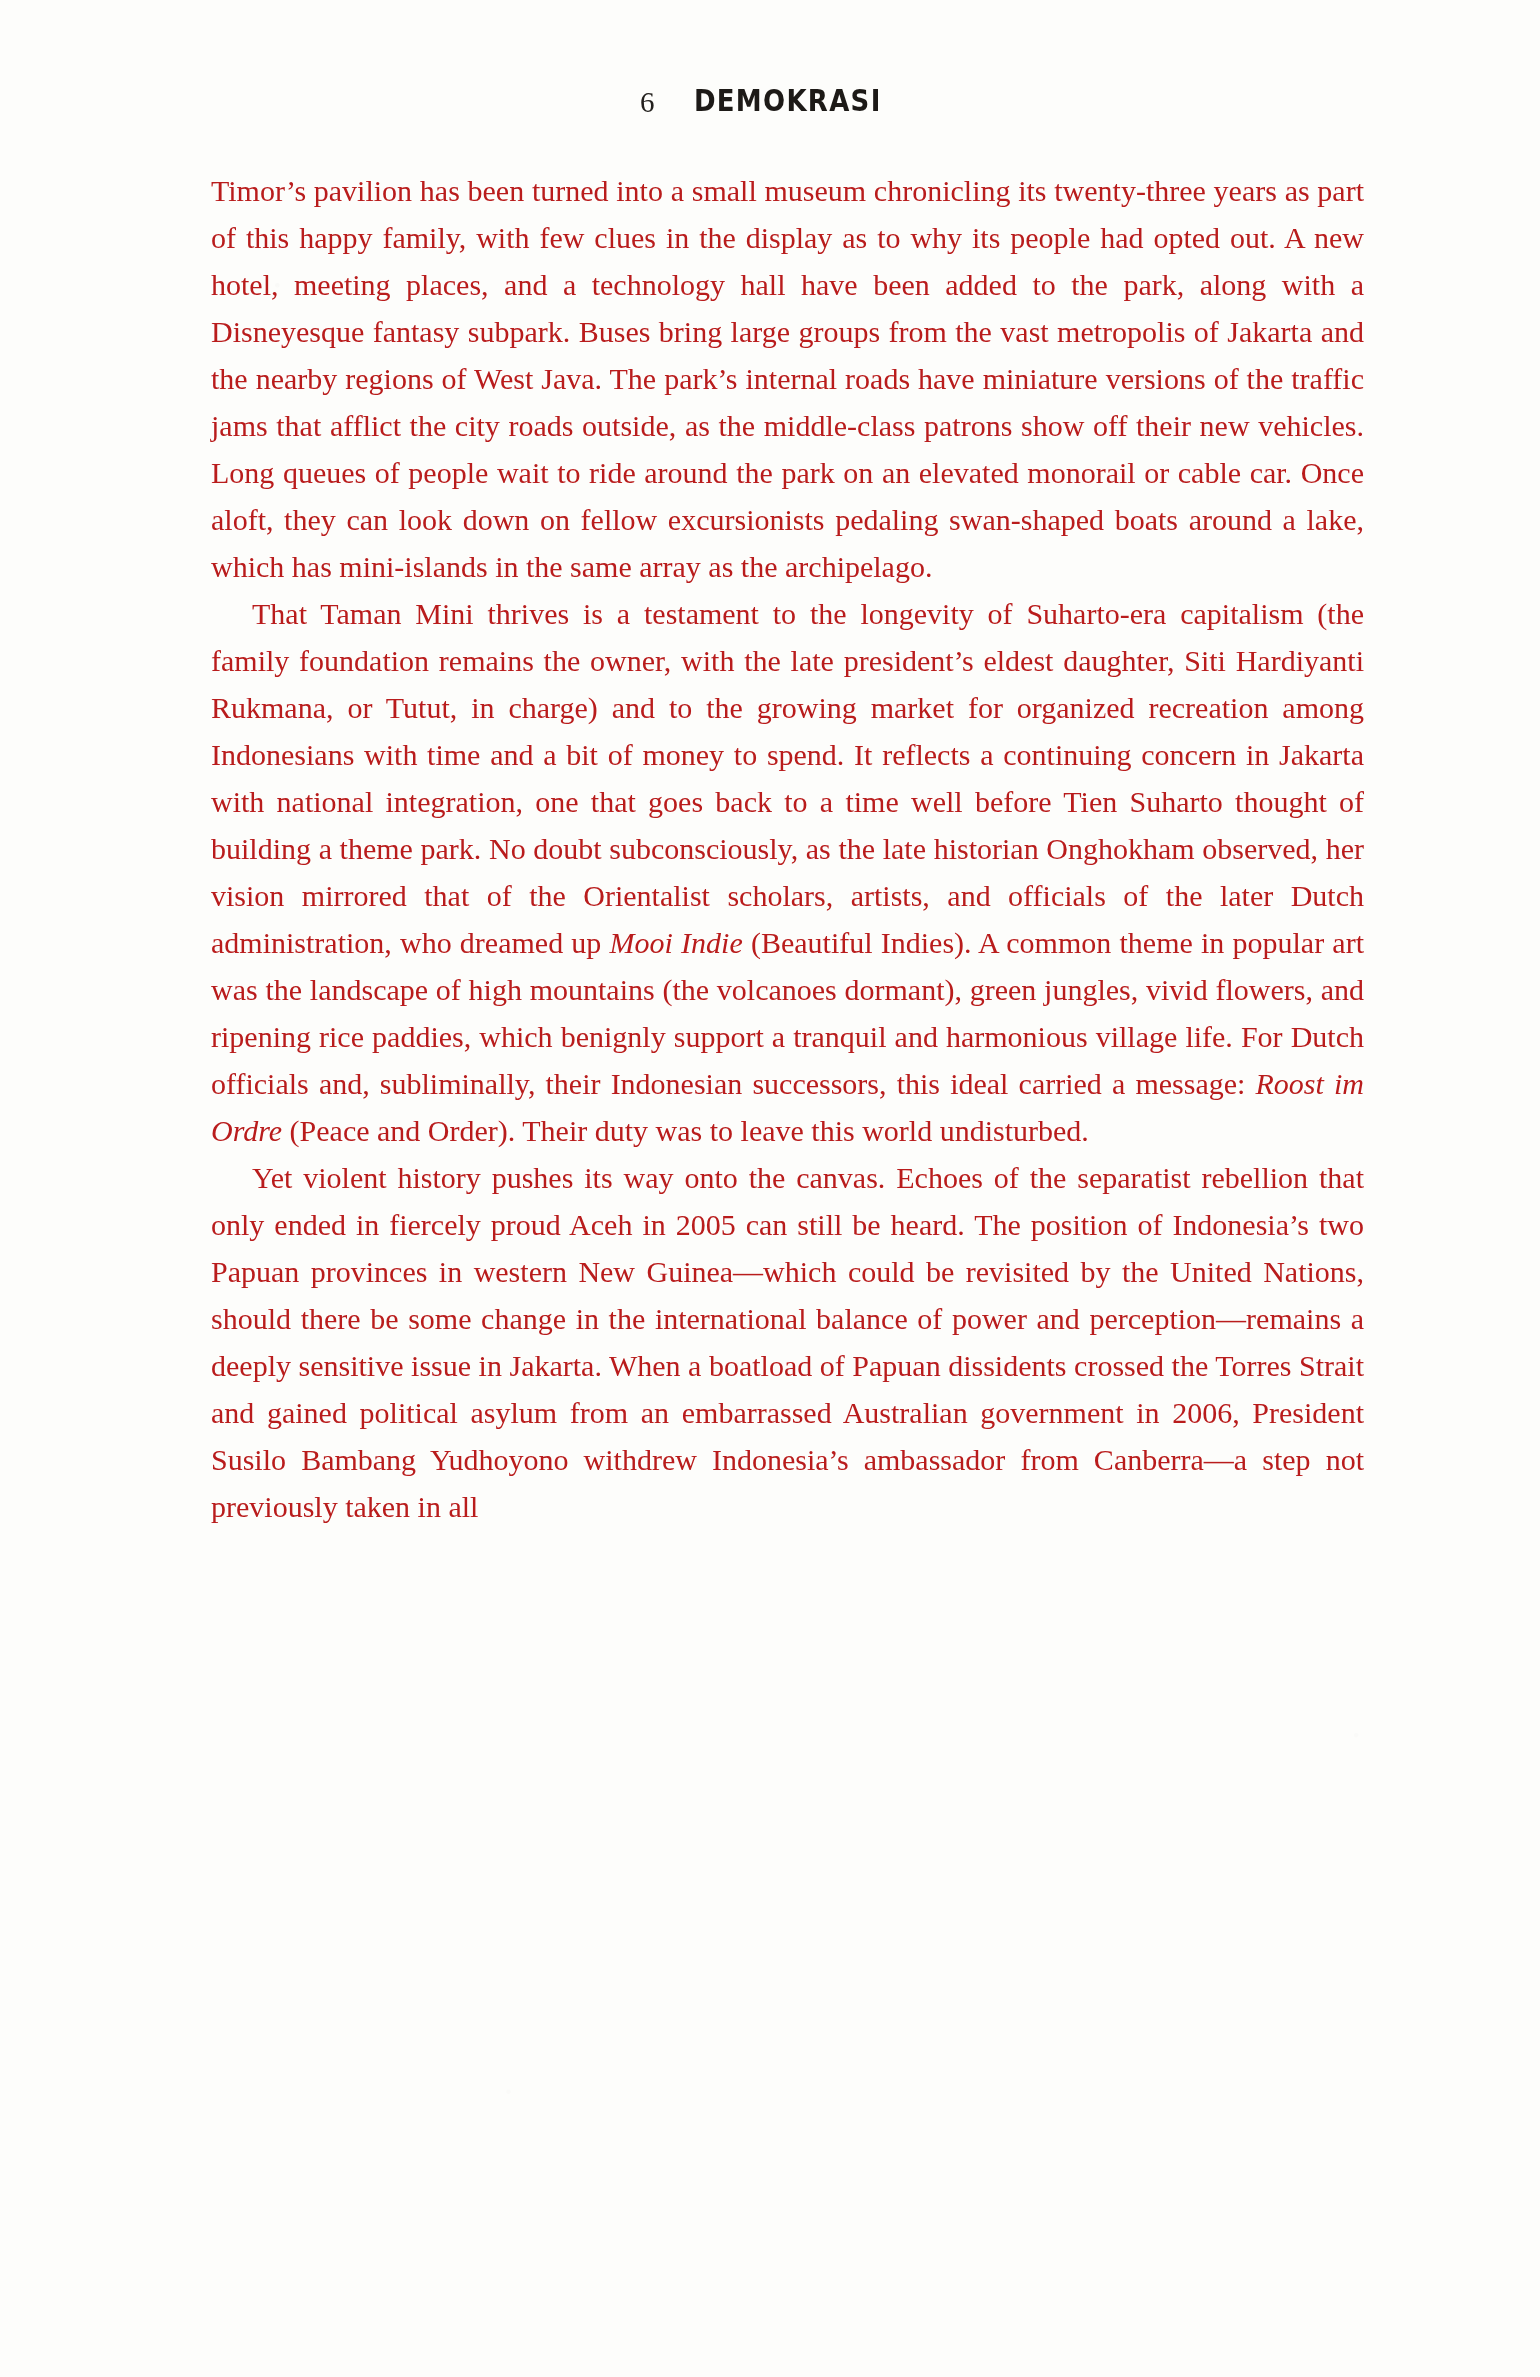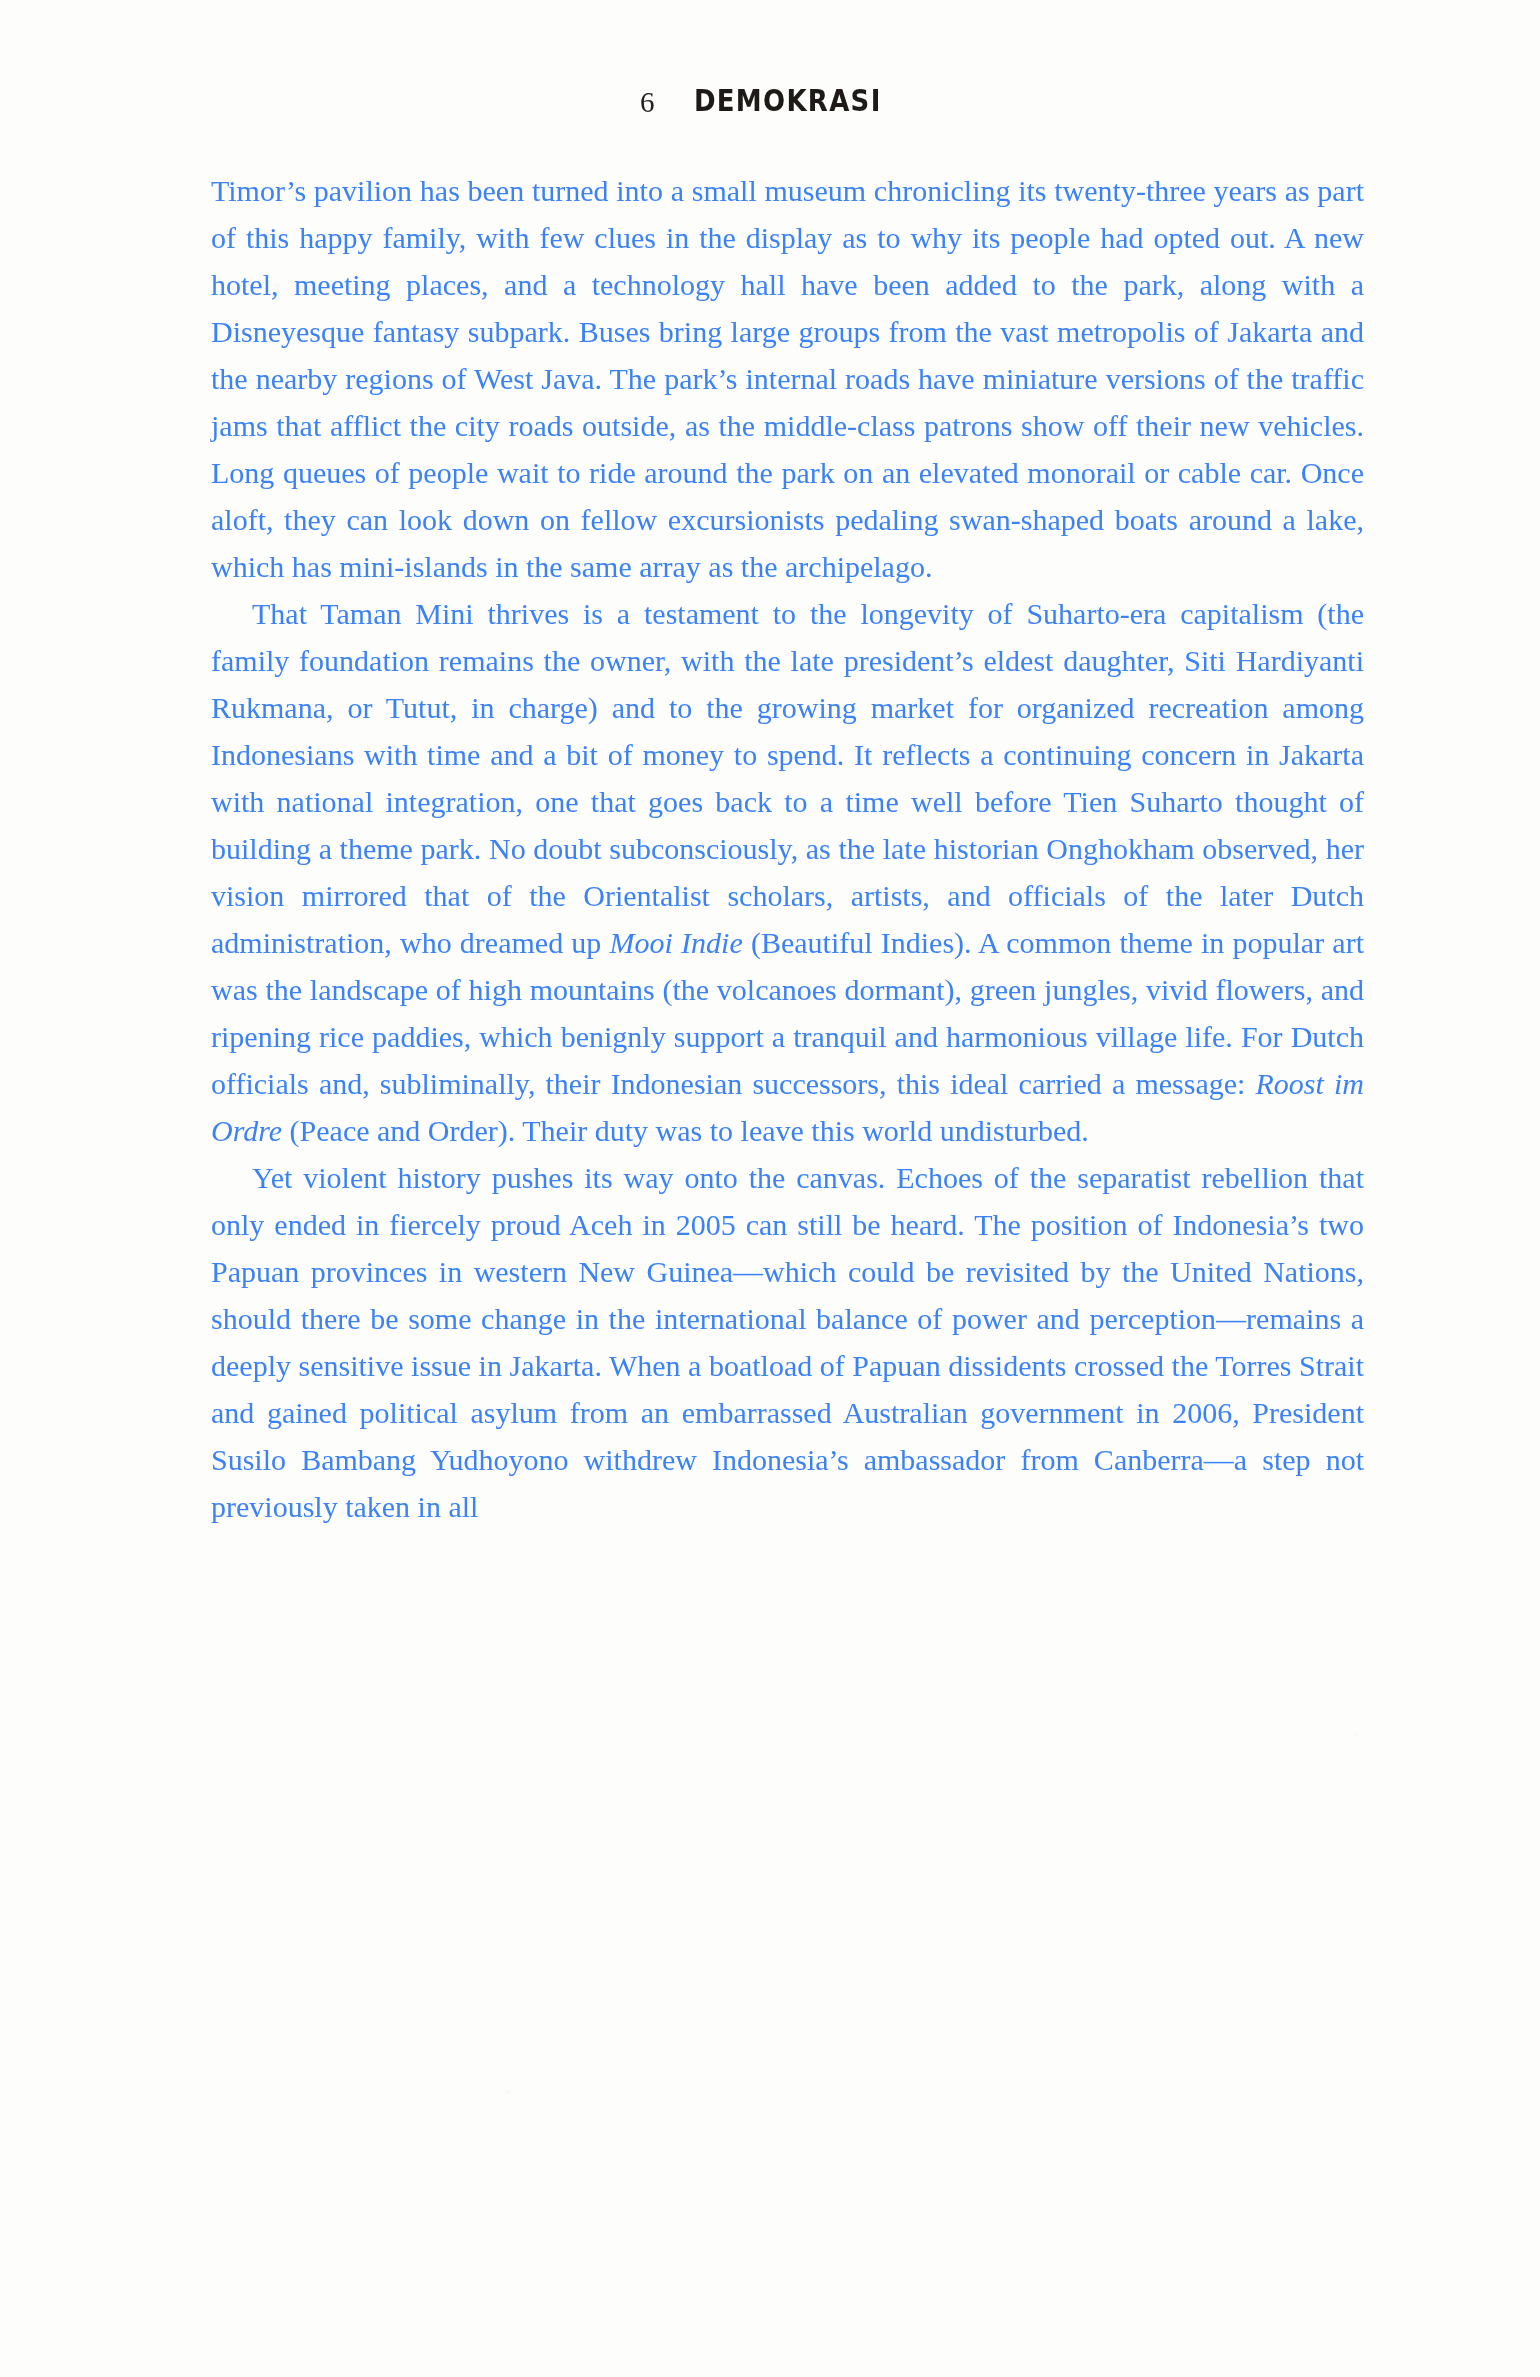--- a/index.html
+++ b/index.html
@@ -62,21 +62,21 @@
     color: #1d1a17;
     transform: scaleY(1.18);
     transform-origin: bottom left;
   }
   p.body-text {
     margin: 0;
     font-size: 30px;
     line-height: 47px;
     text-align: justify;
     text-justify: inter-word;
-    color: #3b82f6;
+    color: #b91c1c;
     font-family: "Liberation Serif", serif;
     hyphens: none;
   }
   p.body-text.indent {
     text-indent: 41px;
   }
   .it { font-style: italic; margin-top: 32px; }
 </style>
 </head>
 <body>

